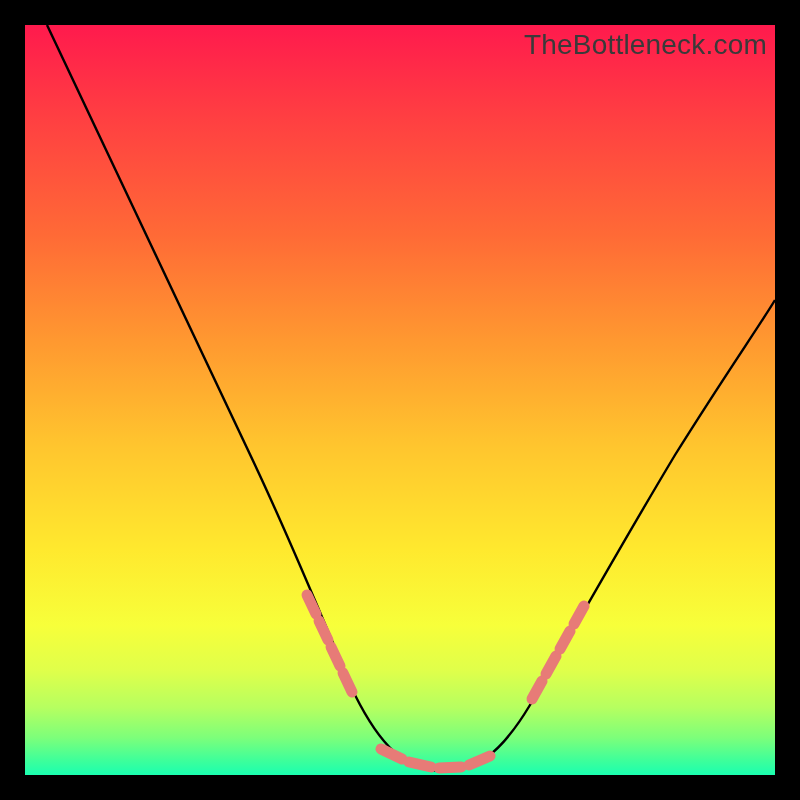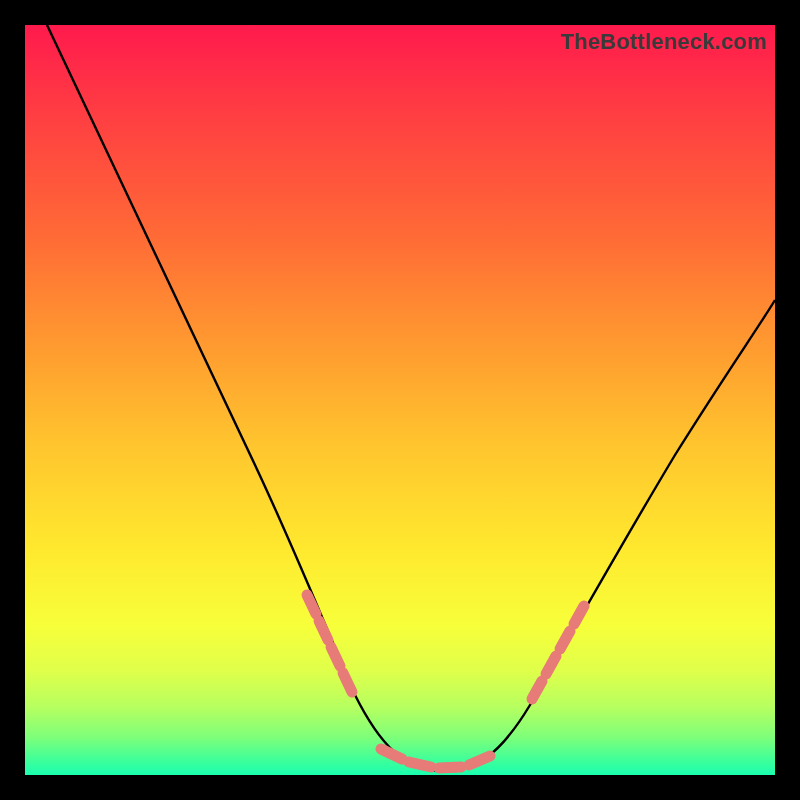--- a/index.html
+++ b/index.html
@@ -38,22 +38,22 @@
       #7dff7a 95%,
       #3fff9a 98%,
       #1affb0 100%
     );
   }
   .watermark {
     position: absolute;
     top: 4px;
     right: 8px;
     color: #3a3a3a;
-    font-size: 22px;
-    font-weight: 700;
+    font-size: 28px;
+    font-weight: 400;
     letter-spacing: 0.2px;
     user-select: none;
   }
   svg.curve {
     position: absolute;
     left: 0;
     top: 0;
     width: 750px;
     height: 750px;
   }

